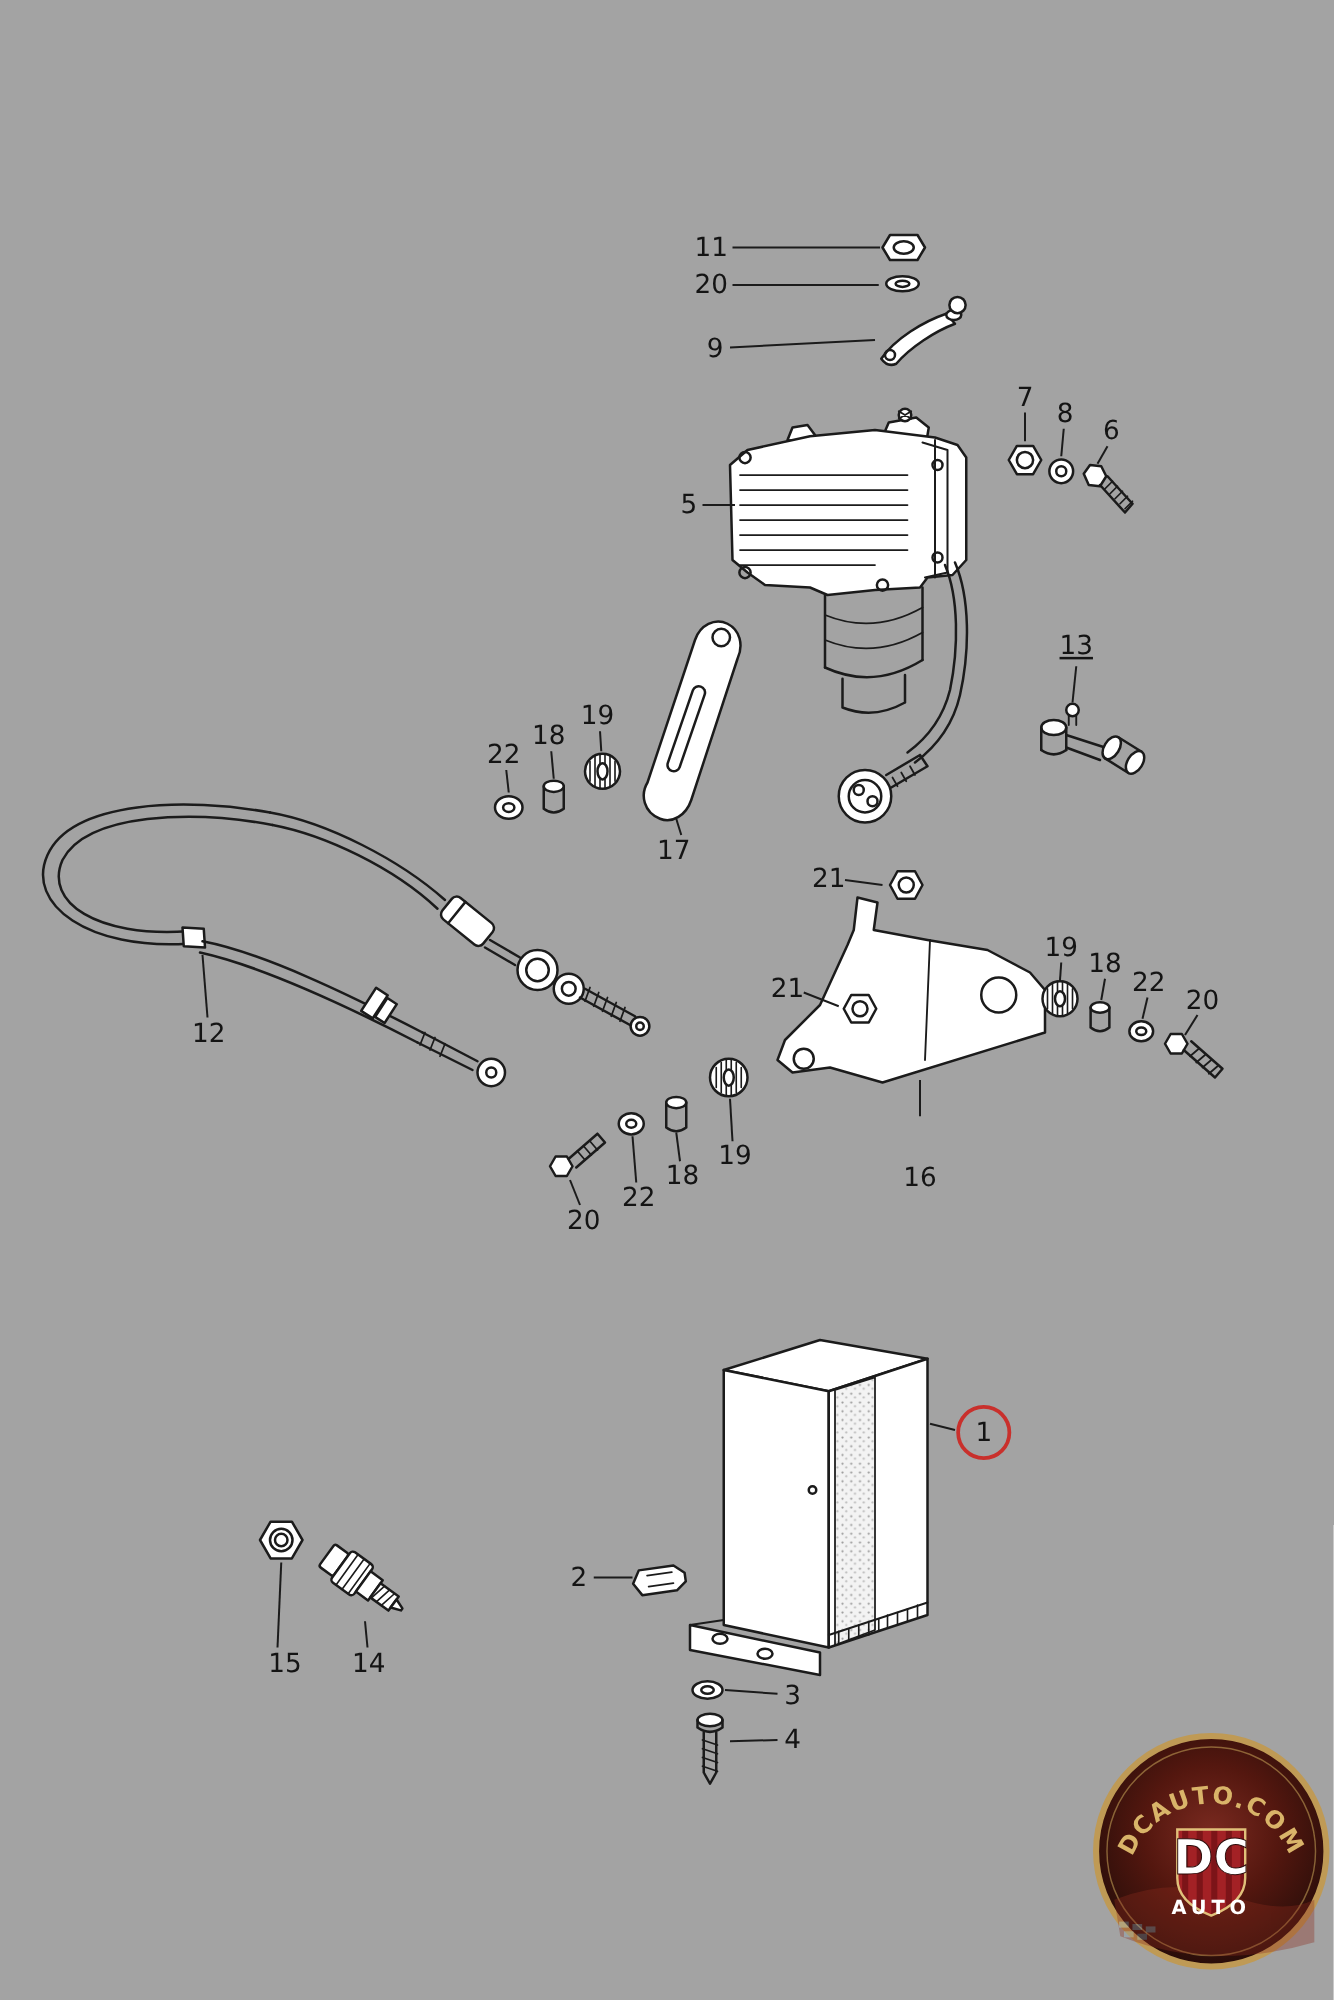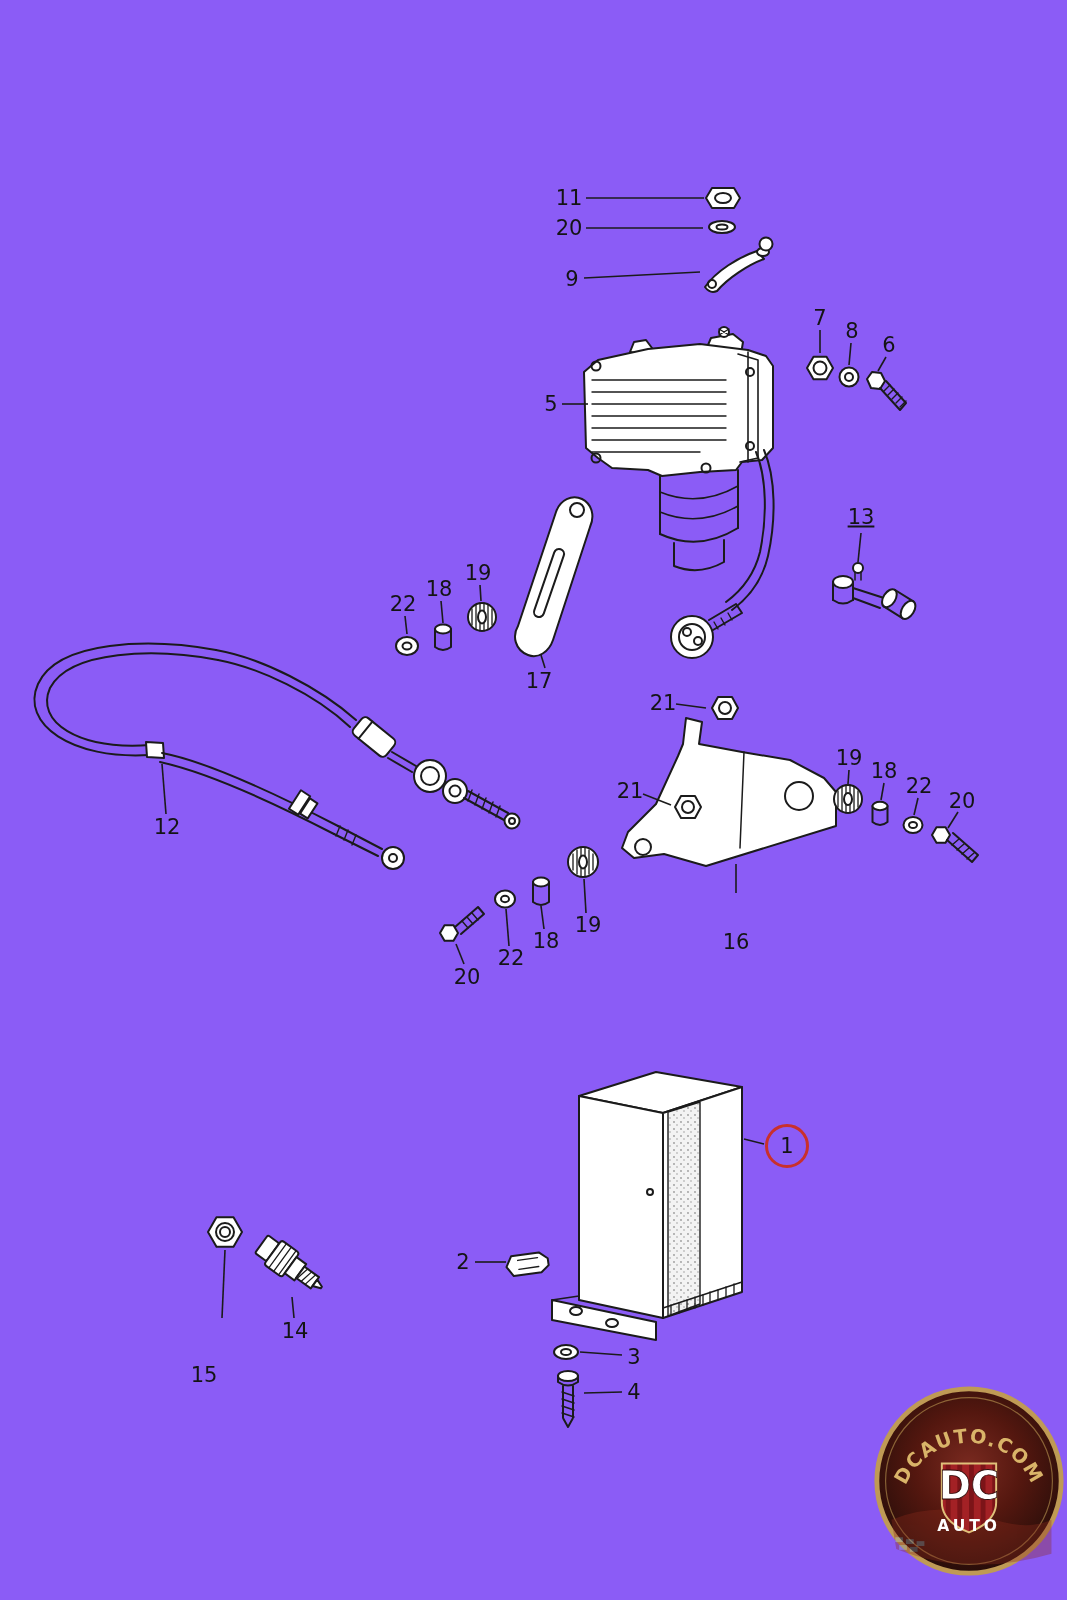--- a/index.html
+++ b/index.html
@@ -13,21 +13,21 @@
            line-height:1;white-space:nowrap}
   .callout.circled{width:44px;height:44px;border:3px solid var(--hl);border-radius:50%;
            display:flex;align-items:center;justify-content:center}
   .logo{position:absolute;left:872px;top:1384px;width:194px;height:194px}
   .logo svg{width:100%;height:100%}
   .logo text{font-family:"DejaVu Sans",sans-serif}
 </style>
 </head>
 <body>
 
-<div class="page" style="background: #8b5cf6; --hl: #c9302c;">
+<div class="page" style="background: #a3a3a3; --hl: #c9302c;">
 
   <svg class="art-svg" viewBox="0 0 1067 1600">
     <defs>
       <pattern id="stipple" width="7" height="7" patternUnits="userSpaceOnUse">
         <rect width="7" height="7" fill="#f3f3f3"></rect>
         <circle cx="2" cy="2" r="0.9" fill="#9a9a9a"></circle>
         <circle cx="5" cy="5" r="0.9" fill="#bcbcbc"></circle>
       </pattern>
     </defs>
 
@@ -309,21 +309,21 @@
       <div class="callout" style="left: 588px; top: 925px;">19</div>
       <div class="callout" style="left: 546px; top: 941px;">18</div>
       <div class="callout" style="left: 511px; top: 958px;">22</div>
       <div class="callout" style="left: 467px; top: 977px;">20</div>
       <div class="callout" style="left: 849px; top: 758px;">19</div>
       <div class="callout" style="left: 884px; top: 771px;">18</div>
       <div class="callout" style="left: 919px; top: 786px;">22</div>
       <div class="callout" style="left: 962px; top: 801px;">20</div>
       <div class="callout" style="left: 463px; top: 1262px;">2</div>
       <div class="callout circled" style="left: 787px; top: 1146px;">1</div>
-      <div class="callout" style="left: 204px; top: 1331px; margin-top: 44px;">15</div>
+      <div class="callout" style="left: 228px; top: 1331px;">15</div>
       <div class="callout" style="left: 295px; top: 1331px;">14</div>
       <div class="callout" style="left: 634px; top: 1357px;">3</div>
       <div class="callout" style="left: 634px; top: 1392px;">4</div>
     </div>
 
   <div class="logo">
     <svg viewBox="0 0 200 200">
       <defs>
         <radialGradient id="lg" cx="50%" cy="42%" r="65%">
           <stop offset="0%" stop-color="#7a2a20"></stop>

